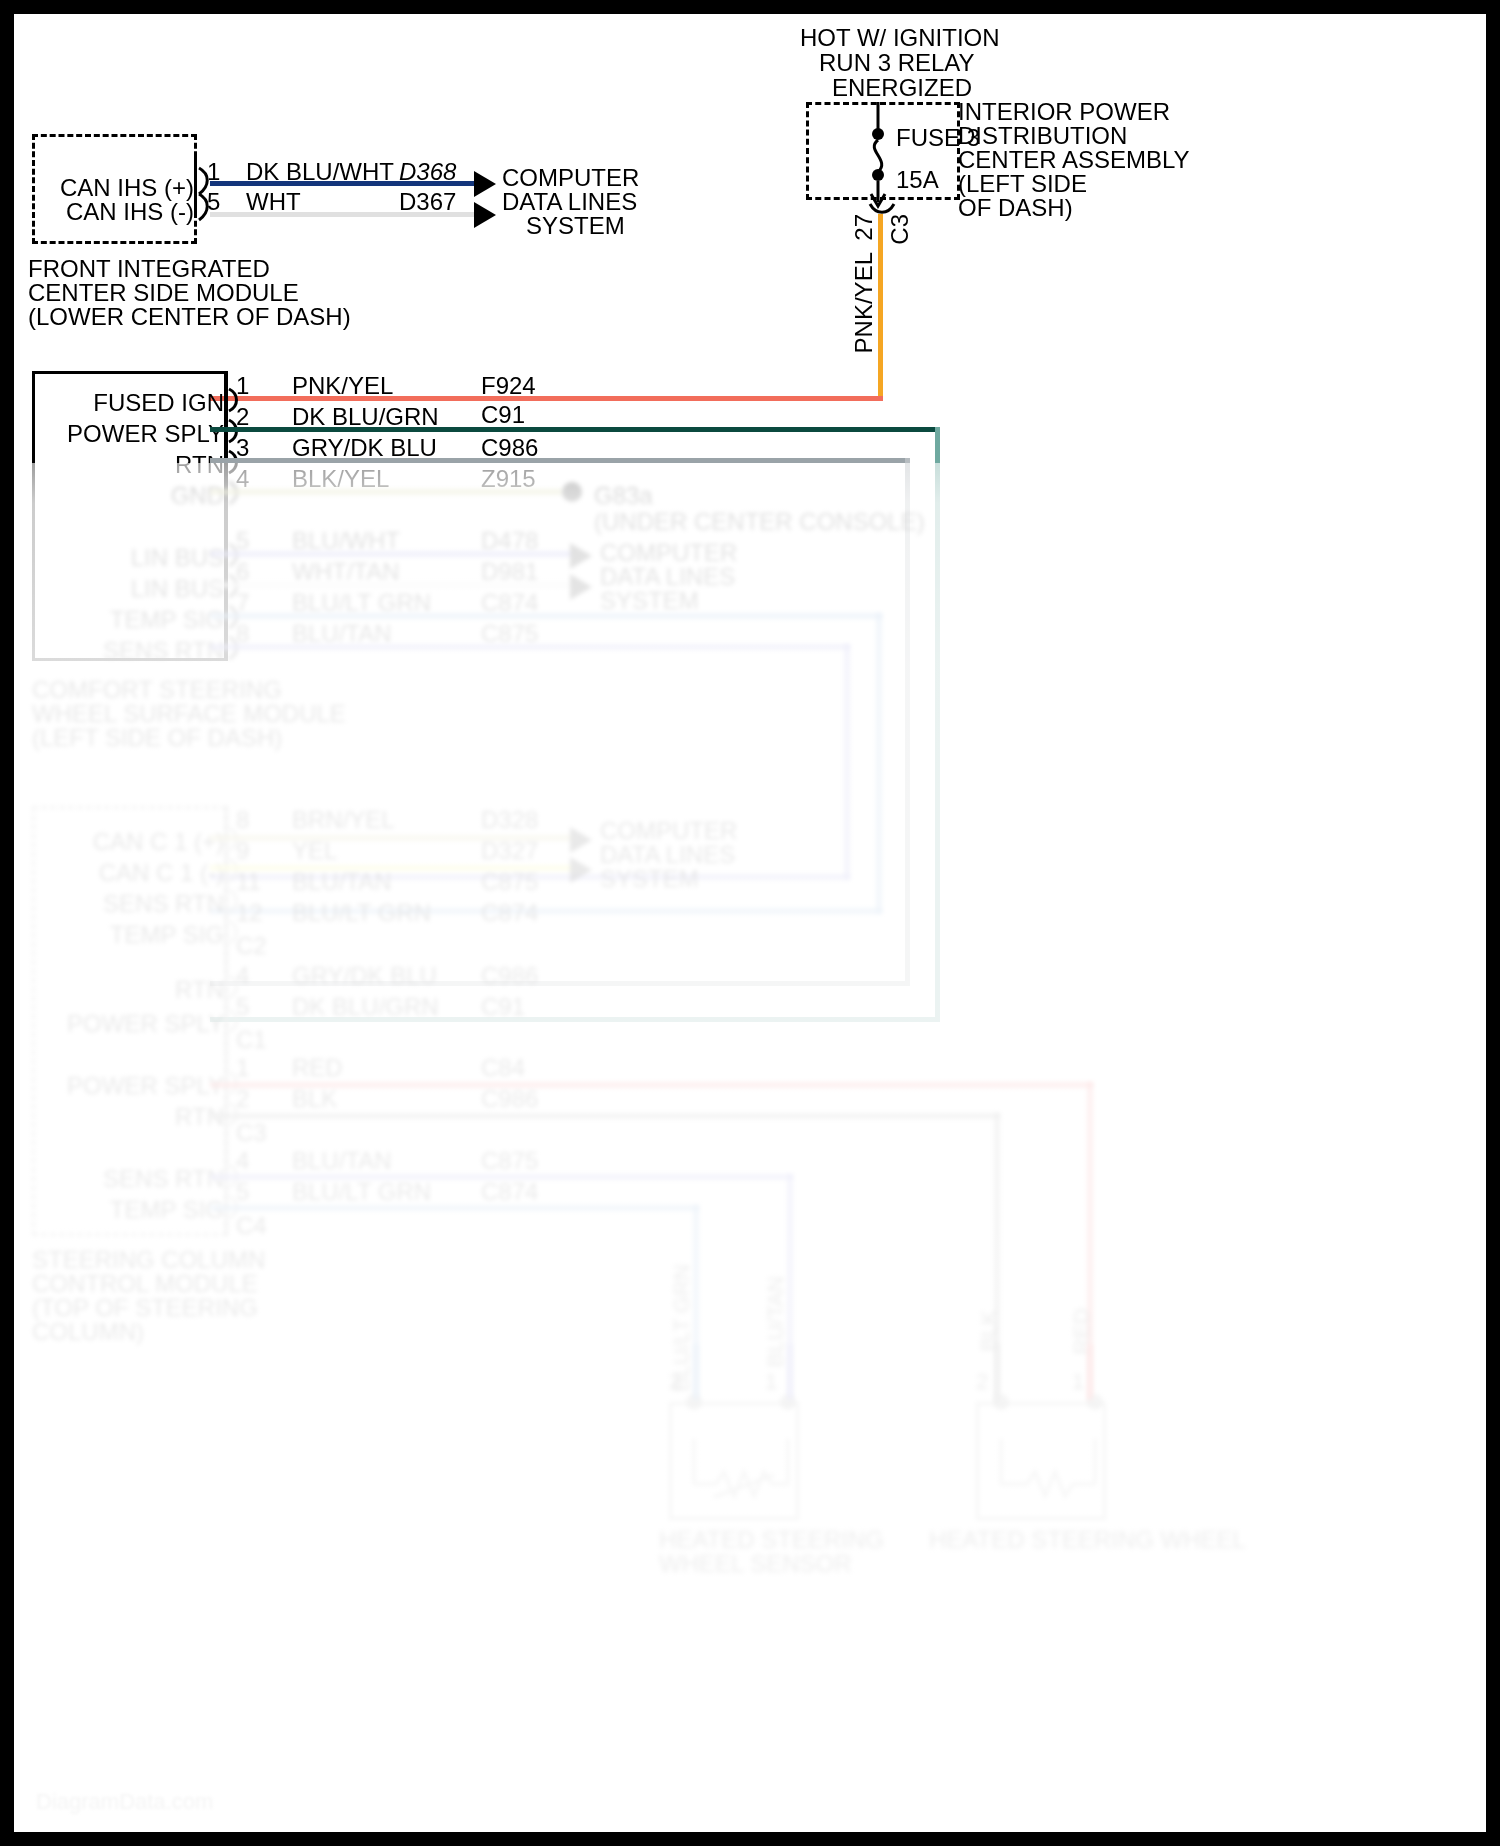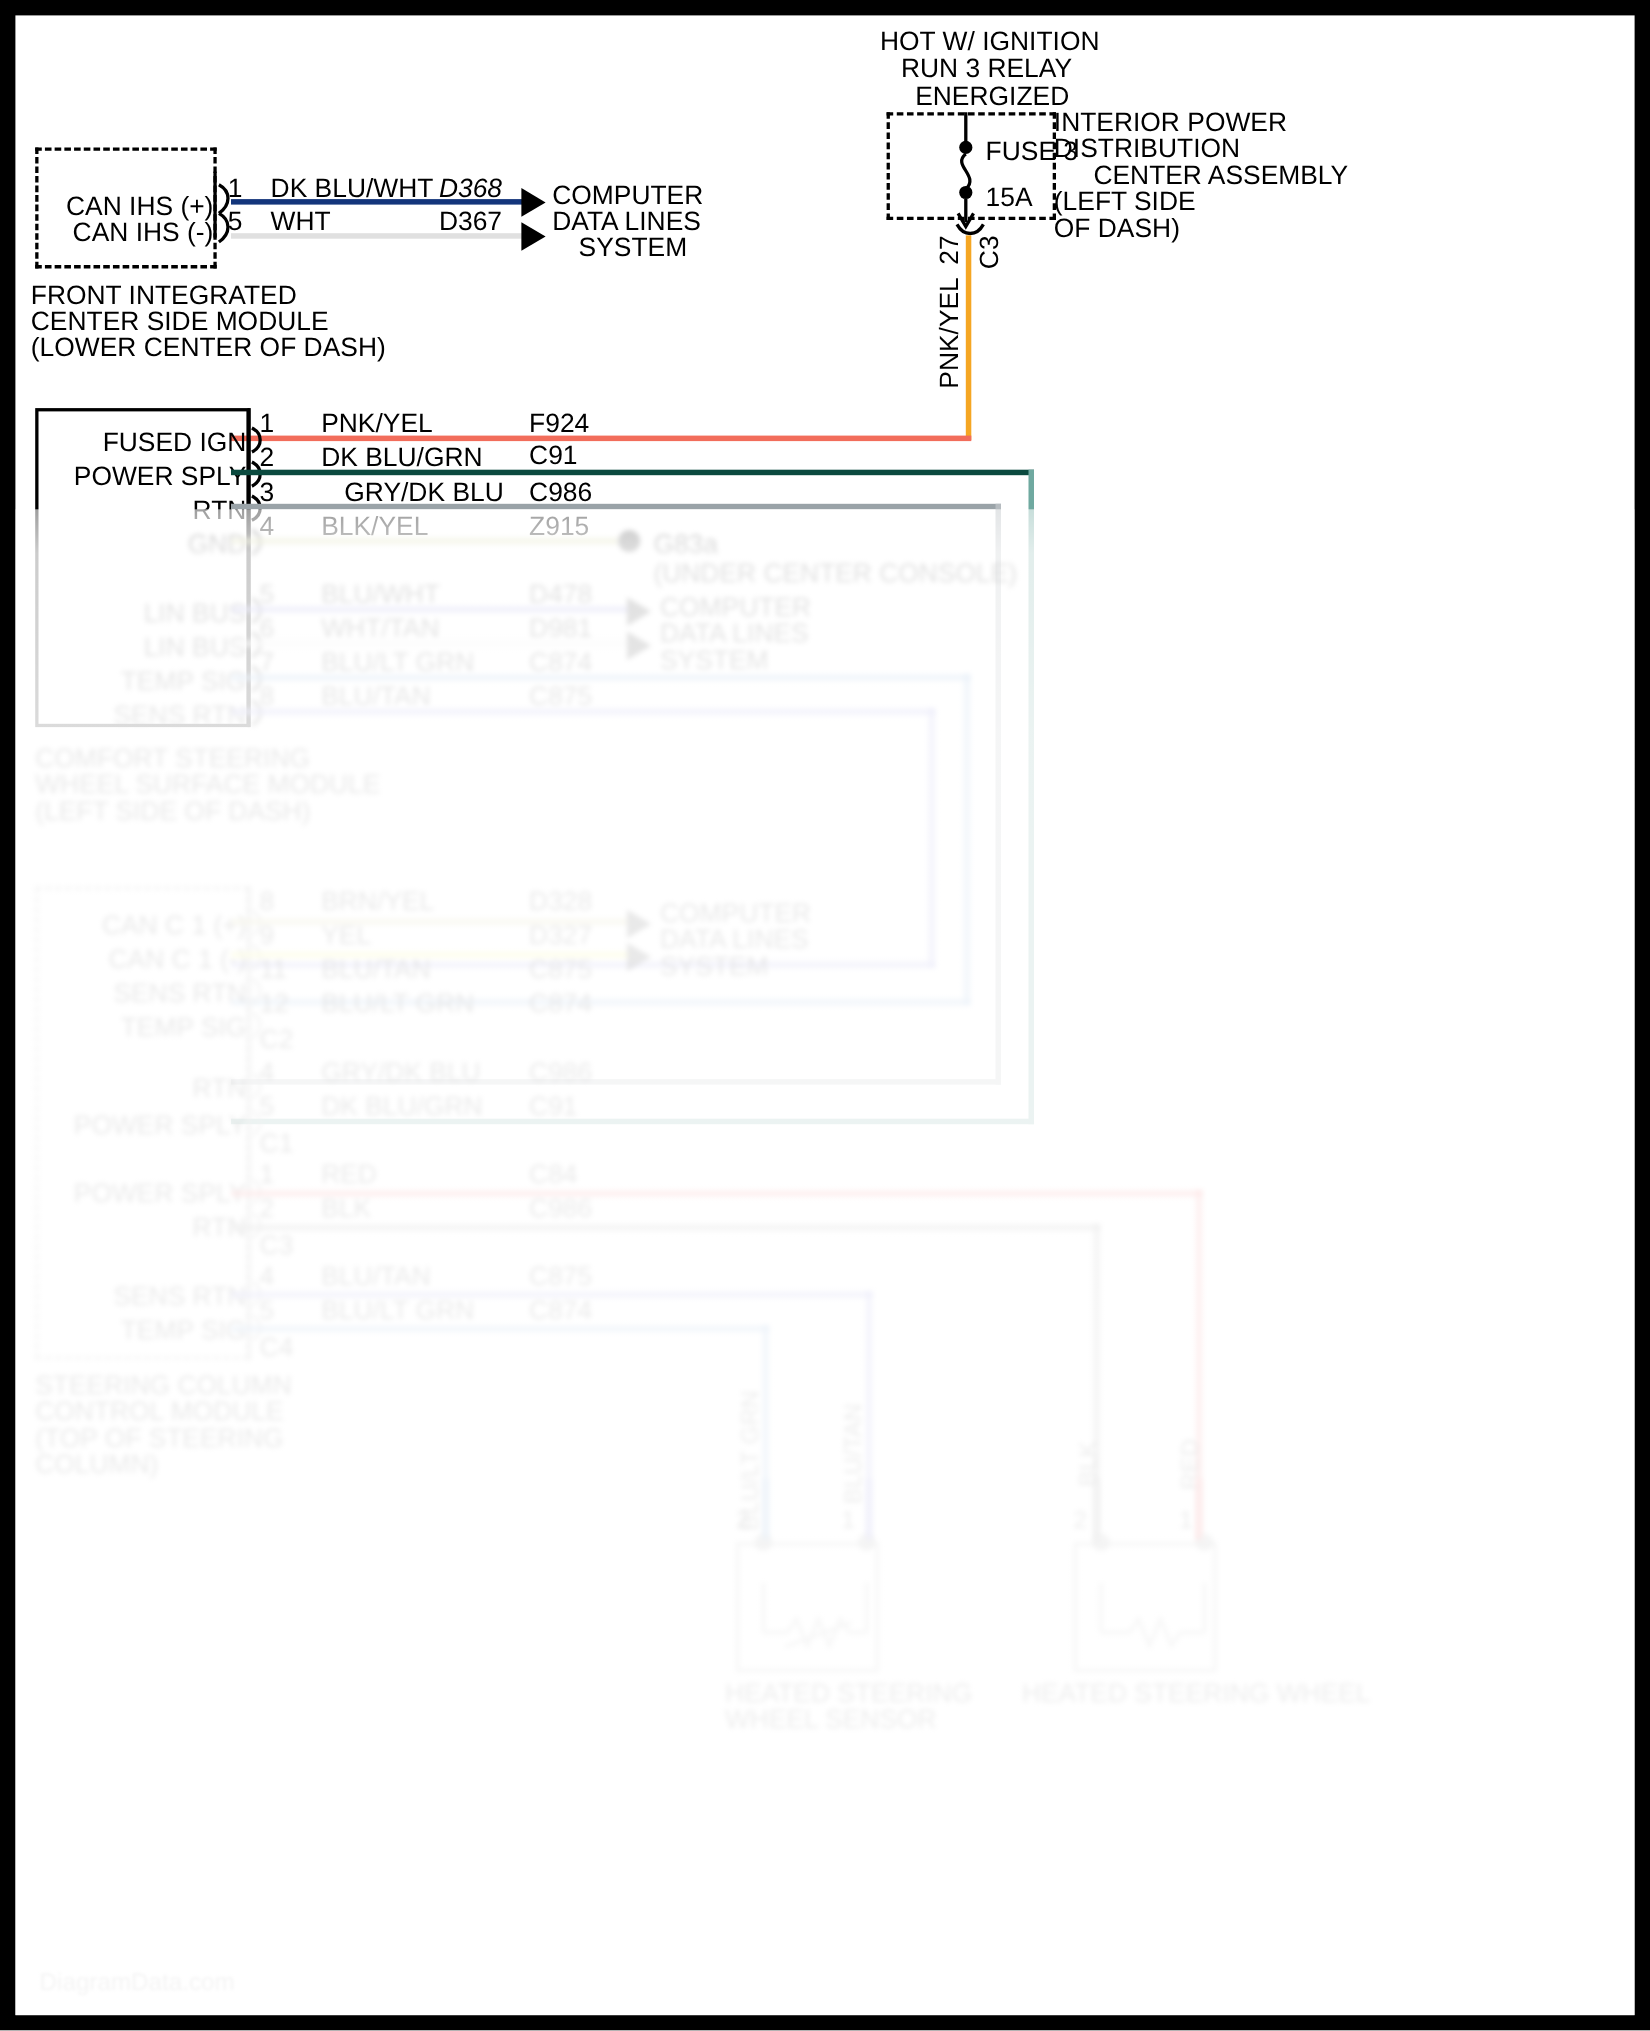--- a/index.html
+++ b/index.html
@@ -98,21 +98,21 @@
       <line x1="15" y1="79" x2="15" y2="100" stroke="#000" stroke-width="3"></line>
       <path d="M8,92 L15,104 L22,92" fill="none" stroke="#000" stroke-width="3"></path>
     </svg>
   </div>
 
   <div class="abs txt" style="left:882px;top:110px;">FUSE 3</div>
   <div class="abs txt" style="left:882px;top:152px;">15A</div>
 
   <div class="abs txt" style="left:944px;top:84px;">INTERIOR POWER</div>
   <div class="abs txt" style="left:944px;top:108px;">DISTRIBUTION</div>
-  <div class="abs txt" style="left:980px;top:132px;">CENTER ASSEMBLY</div>
+  <div class="abs txt" style="left:944px;top:132px;">CENTER ASSEMBLY</div>
   <div class="abs txt" style="left:944px;top:156px;">(LEFT SIDE</div>
   <div class="abs txt" style="left:944px;top:180px;">OF DASH)</div>
 
   <div class="abs" style="left:855px;top:188px;">
     <svg width="26" height="16">
           <path d="M1,2 C7,13 19,13 25,2" fill="none" stroke="#000" stroke-width="3"></path>
         </svg>
   </div>
 
   <div class="abs txt vert" style="left:836px;top:200px;">27</div>
@@ -148,21 +148,21 @@
   <div class="abs" style="left:921px;top:413px;width:5px;height:595px;background:#6fa9a0;"></div>
   <div class="abs" style="left:196px;top:1003px;width:730px;height:5px;background:#6fa9a0;"></div>
 
   <div class="abs txt lbl-r" style="left:20px;top:437px;width:190px;">RTN</div>
   <div class="abs" style="left:213px;top:435px;">
         <svg width="14" height="26">
           <path d="M2,2 C12,7 12,19 2,24" fill="none" stroke="#000" stroke-width="3"></path>
         </svg>
       </div>
   <div class="abs txt pin" style="left:222px;top:420px;">3</div>
-  <div class="abs txt" style="left:278px;top:420px;margin-left:21px;">GRY/DK BLU</div>
+  <div class="abs txt" style="left:278px;top:420px;">GRY/DK BLU</div>
   <div class="abs txt" style="left:467px;top:420px;">C986</div>
   <div class="abs" style="left:196px;top:444px;width:700px;height:5px;background:#9aa3a8;"></div>
   <div class="abs" style="left:891px;top:444px;width:5px;height:528px;background:#b6bcc0;"></div>
   <div class="abs" style="left:196px;top:967px;width:700px;height:5px;background:#b6bcc0;"></div>
 
   <div class="abs txt lbl-r blurred" style="left:20px;top:468px;width:190px;">GND</div>
   <div class="abs blurred" style="left:213px;top:466px;">
         <svg width="14" height="26">
           <path d="M2,2 C12,7 12,19 2,24" fill="none" stroke="#000" stroke-width="3"></path>
         </svg>

